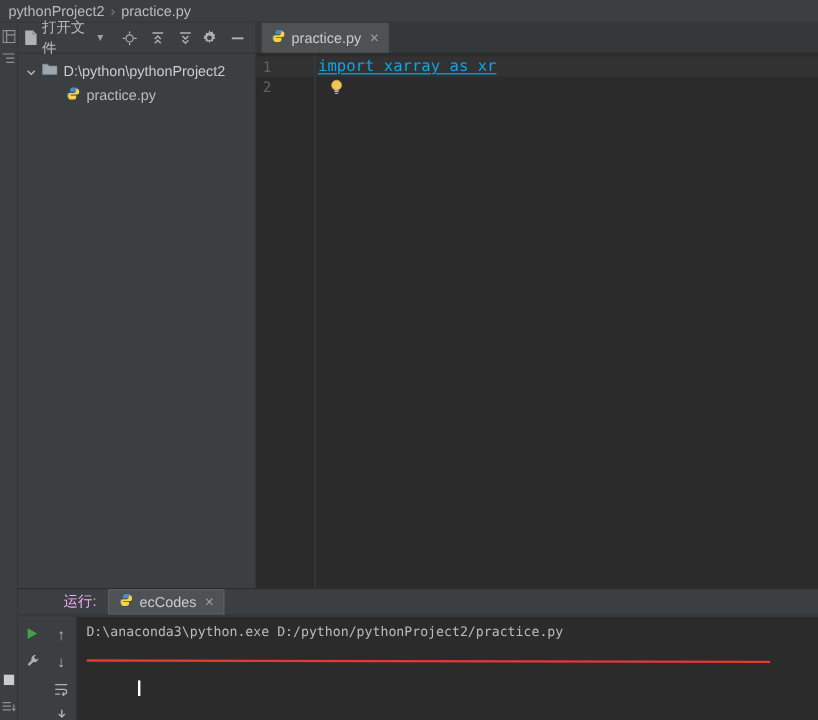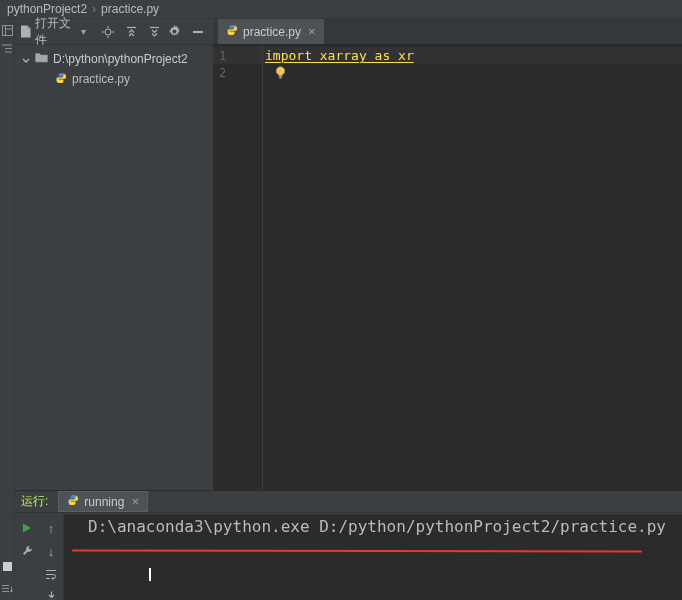--- a/index.html
+++ b/index.html
@@ -73,50 +73,50 @@
   .editor {
     position:absolute; left:213px; top:45px; width:469px; height:445px;
     background:#2b2b2b; overflow:hidden;
   }
   .caret-line { position:absolute; left:0; top:2px; width:100%; height:17px; background:#323232; z-index:0; }
   .gutter-sep { position:absolute; left:49px; top:0; bottom:0; width:1px; background:#393c3e; z-index:2; }
   .ed-lines { position:relative; z-index:1; padding-top:2px; }
   .ed-line { height:17px; display:flex; align-items:center; position:relative; }
   .lnum { width:49px; padding-left:6px; color:#606366; font-family:"DejaVu Sans Mono",monospace; font-size:12px; flex:0 0 auto; }
   .code { margin-left:3px; font-family:"DejaVu Sans Mono",monospace; font-size:13px; white-space:pre; }
-  .code.unused { color:#fde047; text-decoration:underline; text-underline-offset:2px; }
+  .code.unused { color:#0ea5e9; text-decoration:underline; text-underline-offset:2px; }
   .bulb { position:absolute; left:62px; top:2px; display:flex; }
 
   
   .run-header {
     position:absolute; left:15px; top:490px; width:667px; height:23px;
     background:#3c3f41; border-top:1px solid #2a2c2e; border-bottom:1px solid #323538;
     display:flex; align-items:center; padding-left:6px;
   }
-  .run-label { color:#bef264; margin-right:10px; }
+  .run-label { color:#f0abfc; margin-right:10px;margin-left:32px; }
   .rtab {
     height:21px; display:flex; align-items:center; gap:5px; padding:0 8px;
     background:#4e5254; border:1px solid #5b5f61; color:#c8cdd0;
   }
 
   .run-body {
     position:absolute; left:15px; top:514px; width:667px; height:86px; background:#2b2b2b;
   }
   .run-toolbar {
     position:absolute; left:0; top:0; width:49px; height:86px; background:#3c3f41;
     border-right:1px solid #333638;
   }
   .rt-btn { position:absolute; width:20px; height:20px; display:flex; align-items:center; justify-content:center; }
   .arrow-glyph { color:#afb1b3; font-size:13px; line-height:1; }
 
   .console {
     position:absolute; left:49px; top:0; width:618px; height:86px;
     padding:4px 0 0 8px; position:absolute;
   }
-  .cline { height:17px; color:#bbbbbb; font-size:16px; white-space:pre; line-height:17px;margin-left:16px; }
+  .cline { height:17px; color:#bbbbbb; font-size:11px; white-space:pre; line-height:17px; }
   .cline.blank { height:13px; }
   .red-underline {
     position:absolute; left:8px; top:36px; width:570px; height:2px;
     background:#e53935; border-radius:1px; transform:rotate(0.12deg);
   }
   .caret { display:inline-block; width:2px; height:13px; background:#ffffff; margin-left:3px; vertical-align:middle; }
 </style>
 </head>
 <body>
 
@@ -266,21 +266,21 @@
 
 <div class="run-header">
   <span class="run-label">运行:</span>
   <div class="rtab">
     <span>
       <svg width="12" height="12" viewBox="0 0 12 12">
           <path d="M6 1C4.2 1 3.5 1.8 3.5 2.8V4.5h5v.7h-6C1.4 5.2 1 6 1 7.5c0 1.5.5 2.3 1.6 2.3h1V8.4c0-1 .9-1.9 1.9-1.9h3c.9 0 1.6-.7 1.6-1.6V2.8C10 1.8 9.2 1 8 1z" fill="#4b8bbe"></path>
           <path d="M6 11c1.8 0 2.5-.8 2.5-1.8V7.5h-5v-.7h6c1.1 0 1.5-.8 1.5-2.3 0-1.5-.5-2.3-1.6-2.3h-1v1.4c0 1-.9 1.9-1.9 1.9h-3c-.9 0-1.6.7-1.6 1.6v2.1C2 10.2 2.8 11 4 11z" fill="#ffd43b"></path>
         </svg>
     </span>
-    <span>running</span>
+    <span>ecCodes</span>
     <span class="tab-close">×</span>
   </div>
 </div>
 
 <div class="run-body">
   <div class="run-toolbar">
     <span class="rt-btn" style="left:2px; top:4px;">
       <svg width="12" height="12" viewBox="0 0 12 12">
           <path d="M2 1.5v9l8-4.5z" fill="#45a147"></path>
         </svg>

